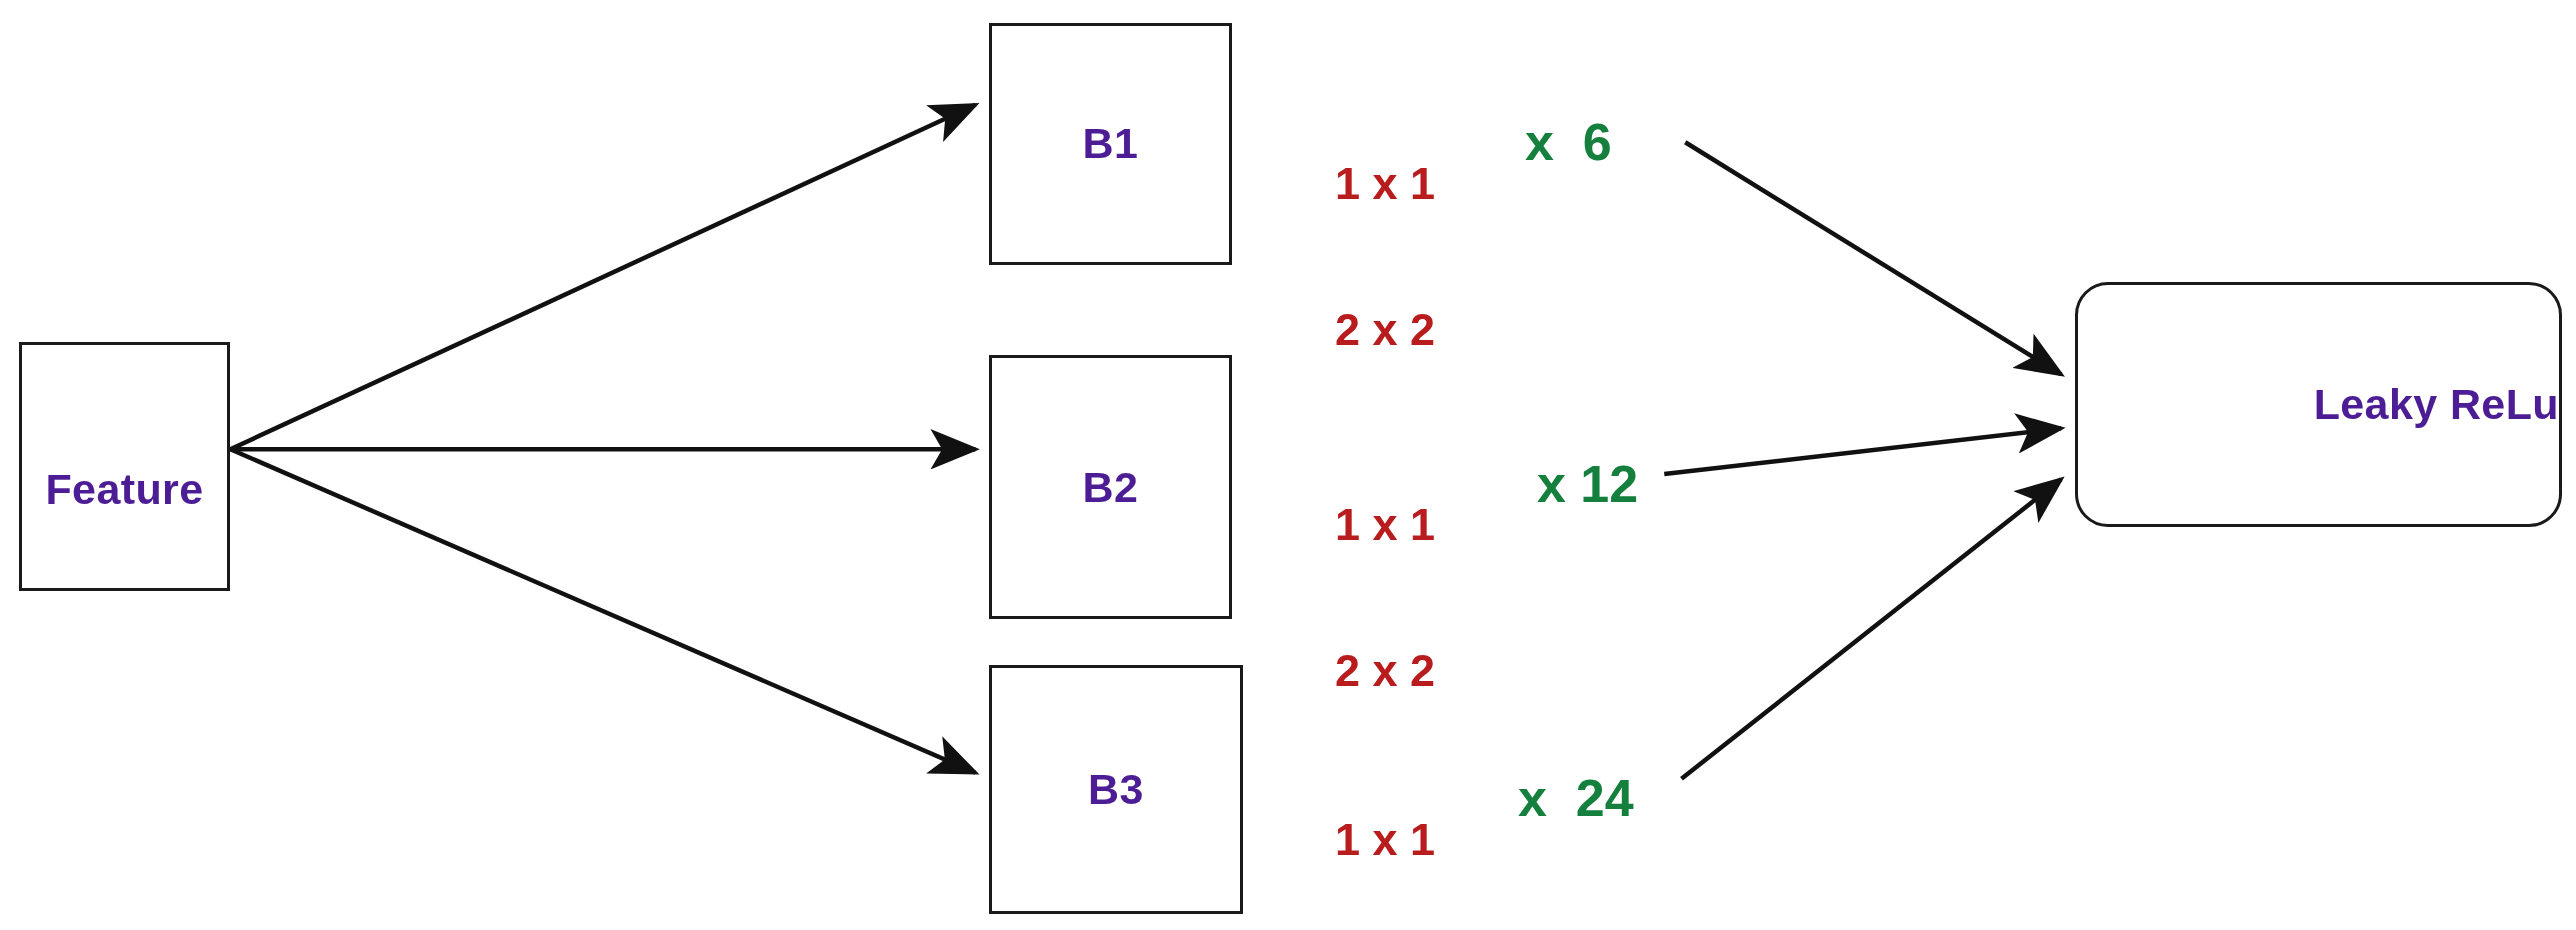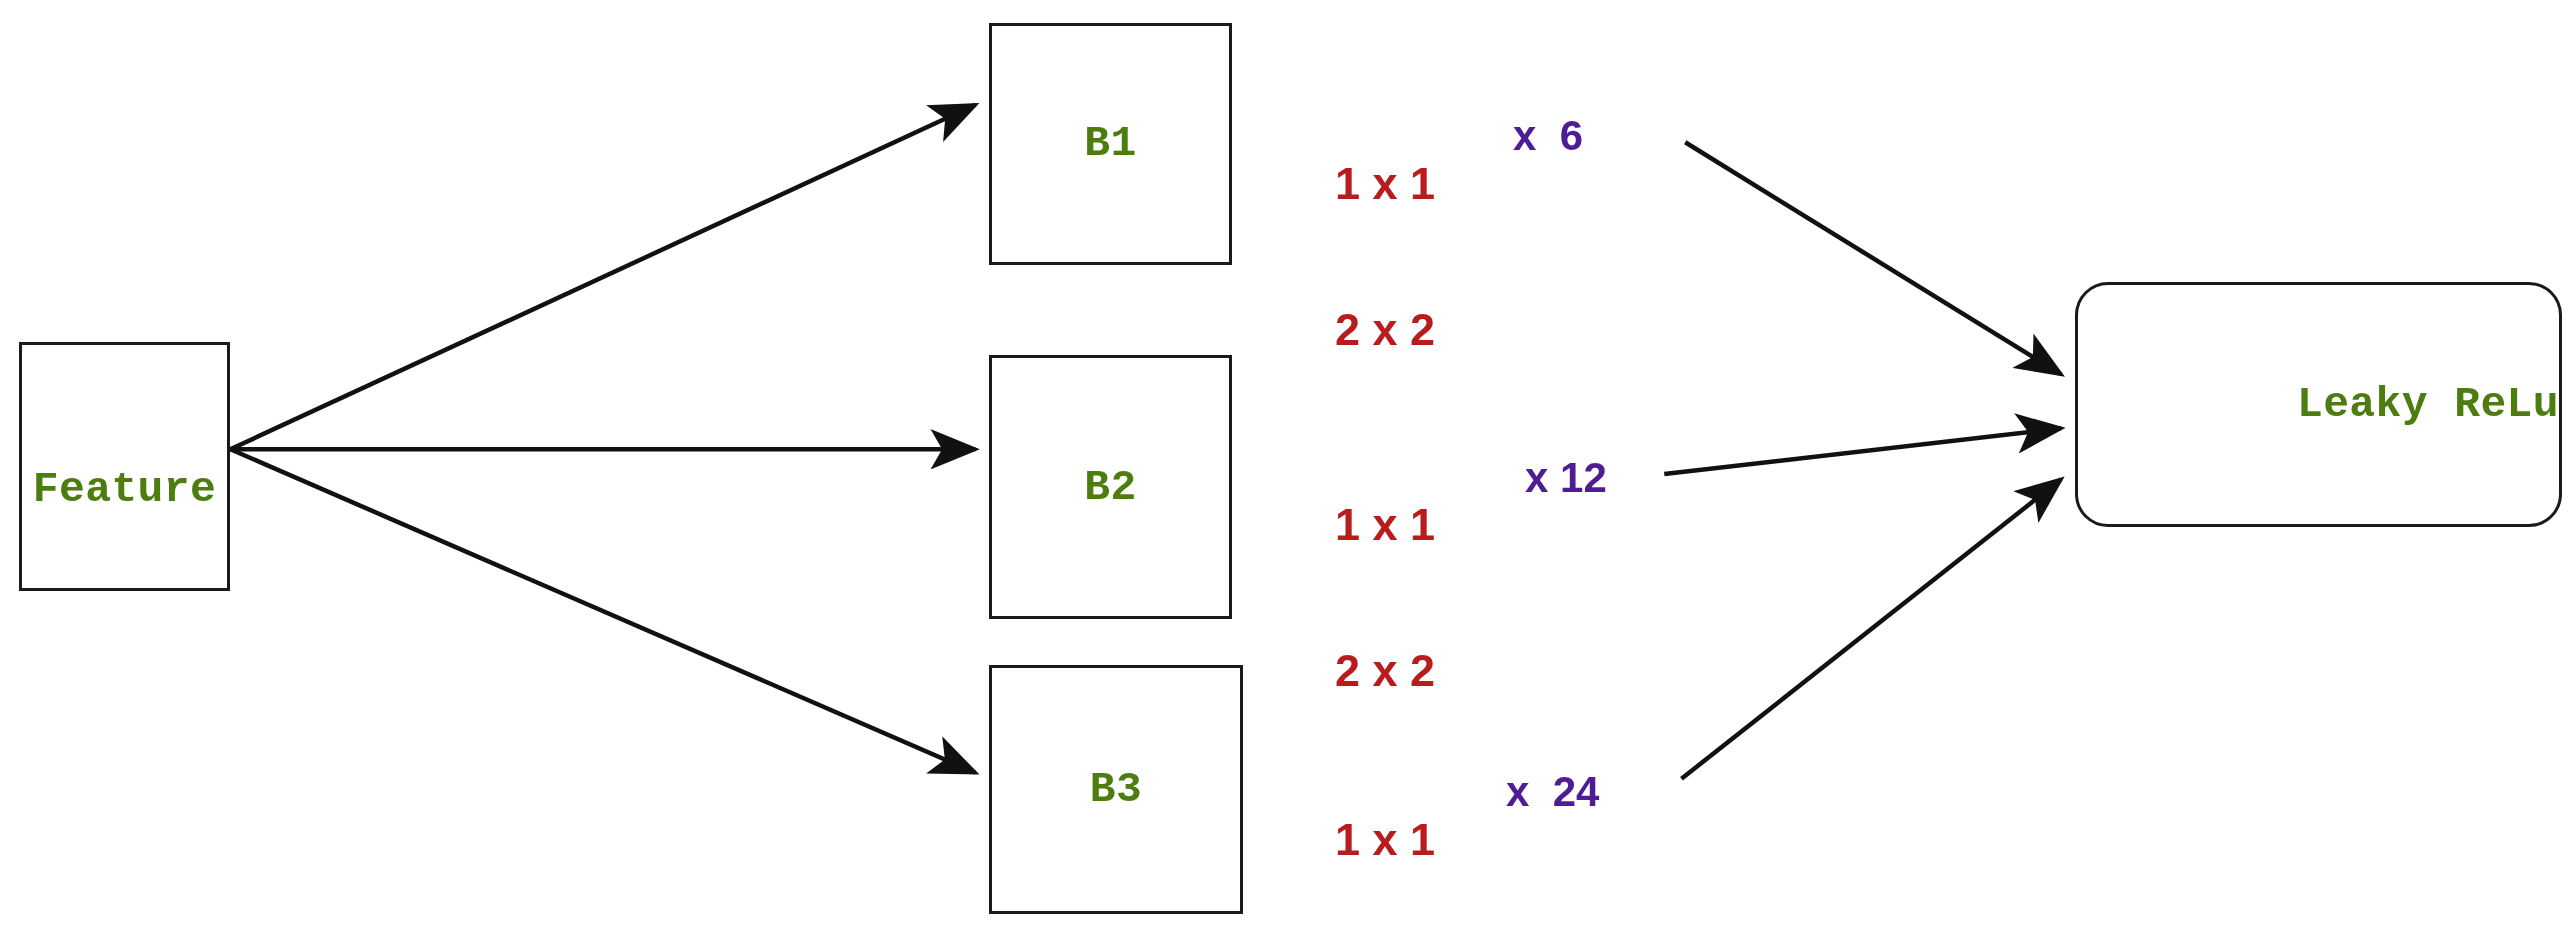--- a/index.html
+++ b/index.html
@@ -20,23 +20,23 @@
   .node {
     position: absolute;
     box-sizing: border-box;
     background: #ffffff;
     border: 3px solid #1a1a1a;
     display: flex;
     align-items: center;
     justify-content: center;
   }
   .node-label {
-    font-family: Liberation Mono, monospace;
+    font-family: Liberation Sans, sans-serif;
     font-weight: bold;
-    color: #4d7c0f;
+    color: #4c1d95;
     white-space: nowrap;
     letter-spacing: 0.4px;
   }
   #feature-node {
     left: 19px;
     top: 342px;
     width: 211px;
     height: 249px;
   }
   #feature-node .node-label { font-size: 43px; margin-top: 46px; }
@@ -67,23 +67,24 @@
   }
   .kernel-lines { display: block; }
   #kernel-group-1 { left: 1335px; top: 63px; }
   #kernel-group-2 { left: 1335px; top: 404px; }
   #kernel-group-3 { left: 1335px; top: 719px; }
 
   .mult-label {
     position: absolute;
     font-family: "Liberation Sans", sans-serif;
     font-weight: bold;
-    color: #4c1d95;
-    font-size: 42px;
+    color: #15803d;
+    font-size: 52px;
     white-space: pre;
+    margin-left: 12px;
   }
   #mult-label-1 { left: 1513px; top: 112px; }
   #mult-label-2 { left: 1525px; top: 454px; }
   #mult-label-3 { left: 1506px; top: 768px; }
 
   #edges {
     position: absolute;
     left: 0;
     top: 0;
     width: 2576px;

